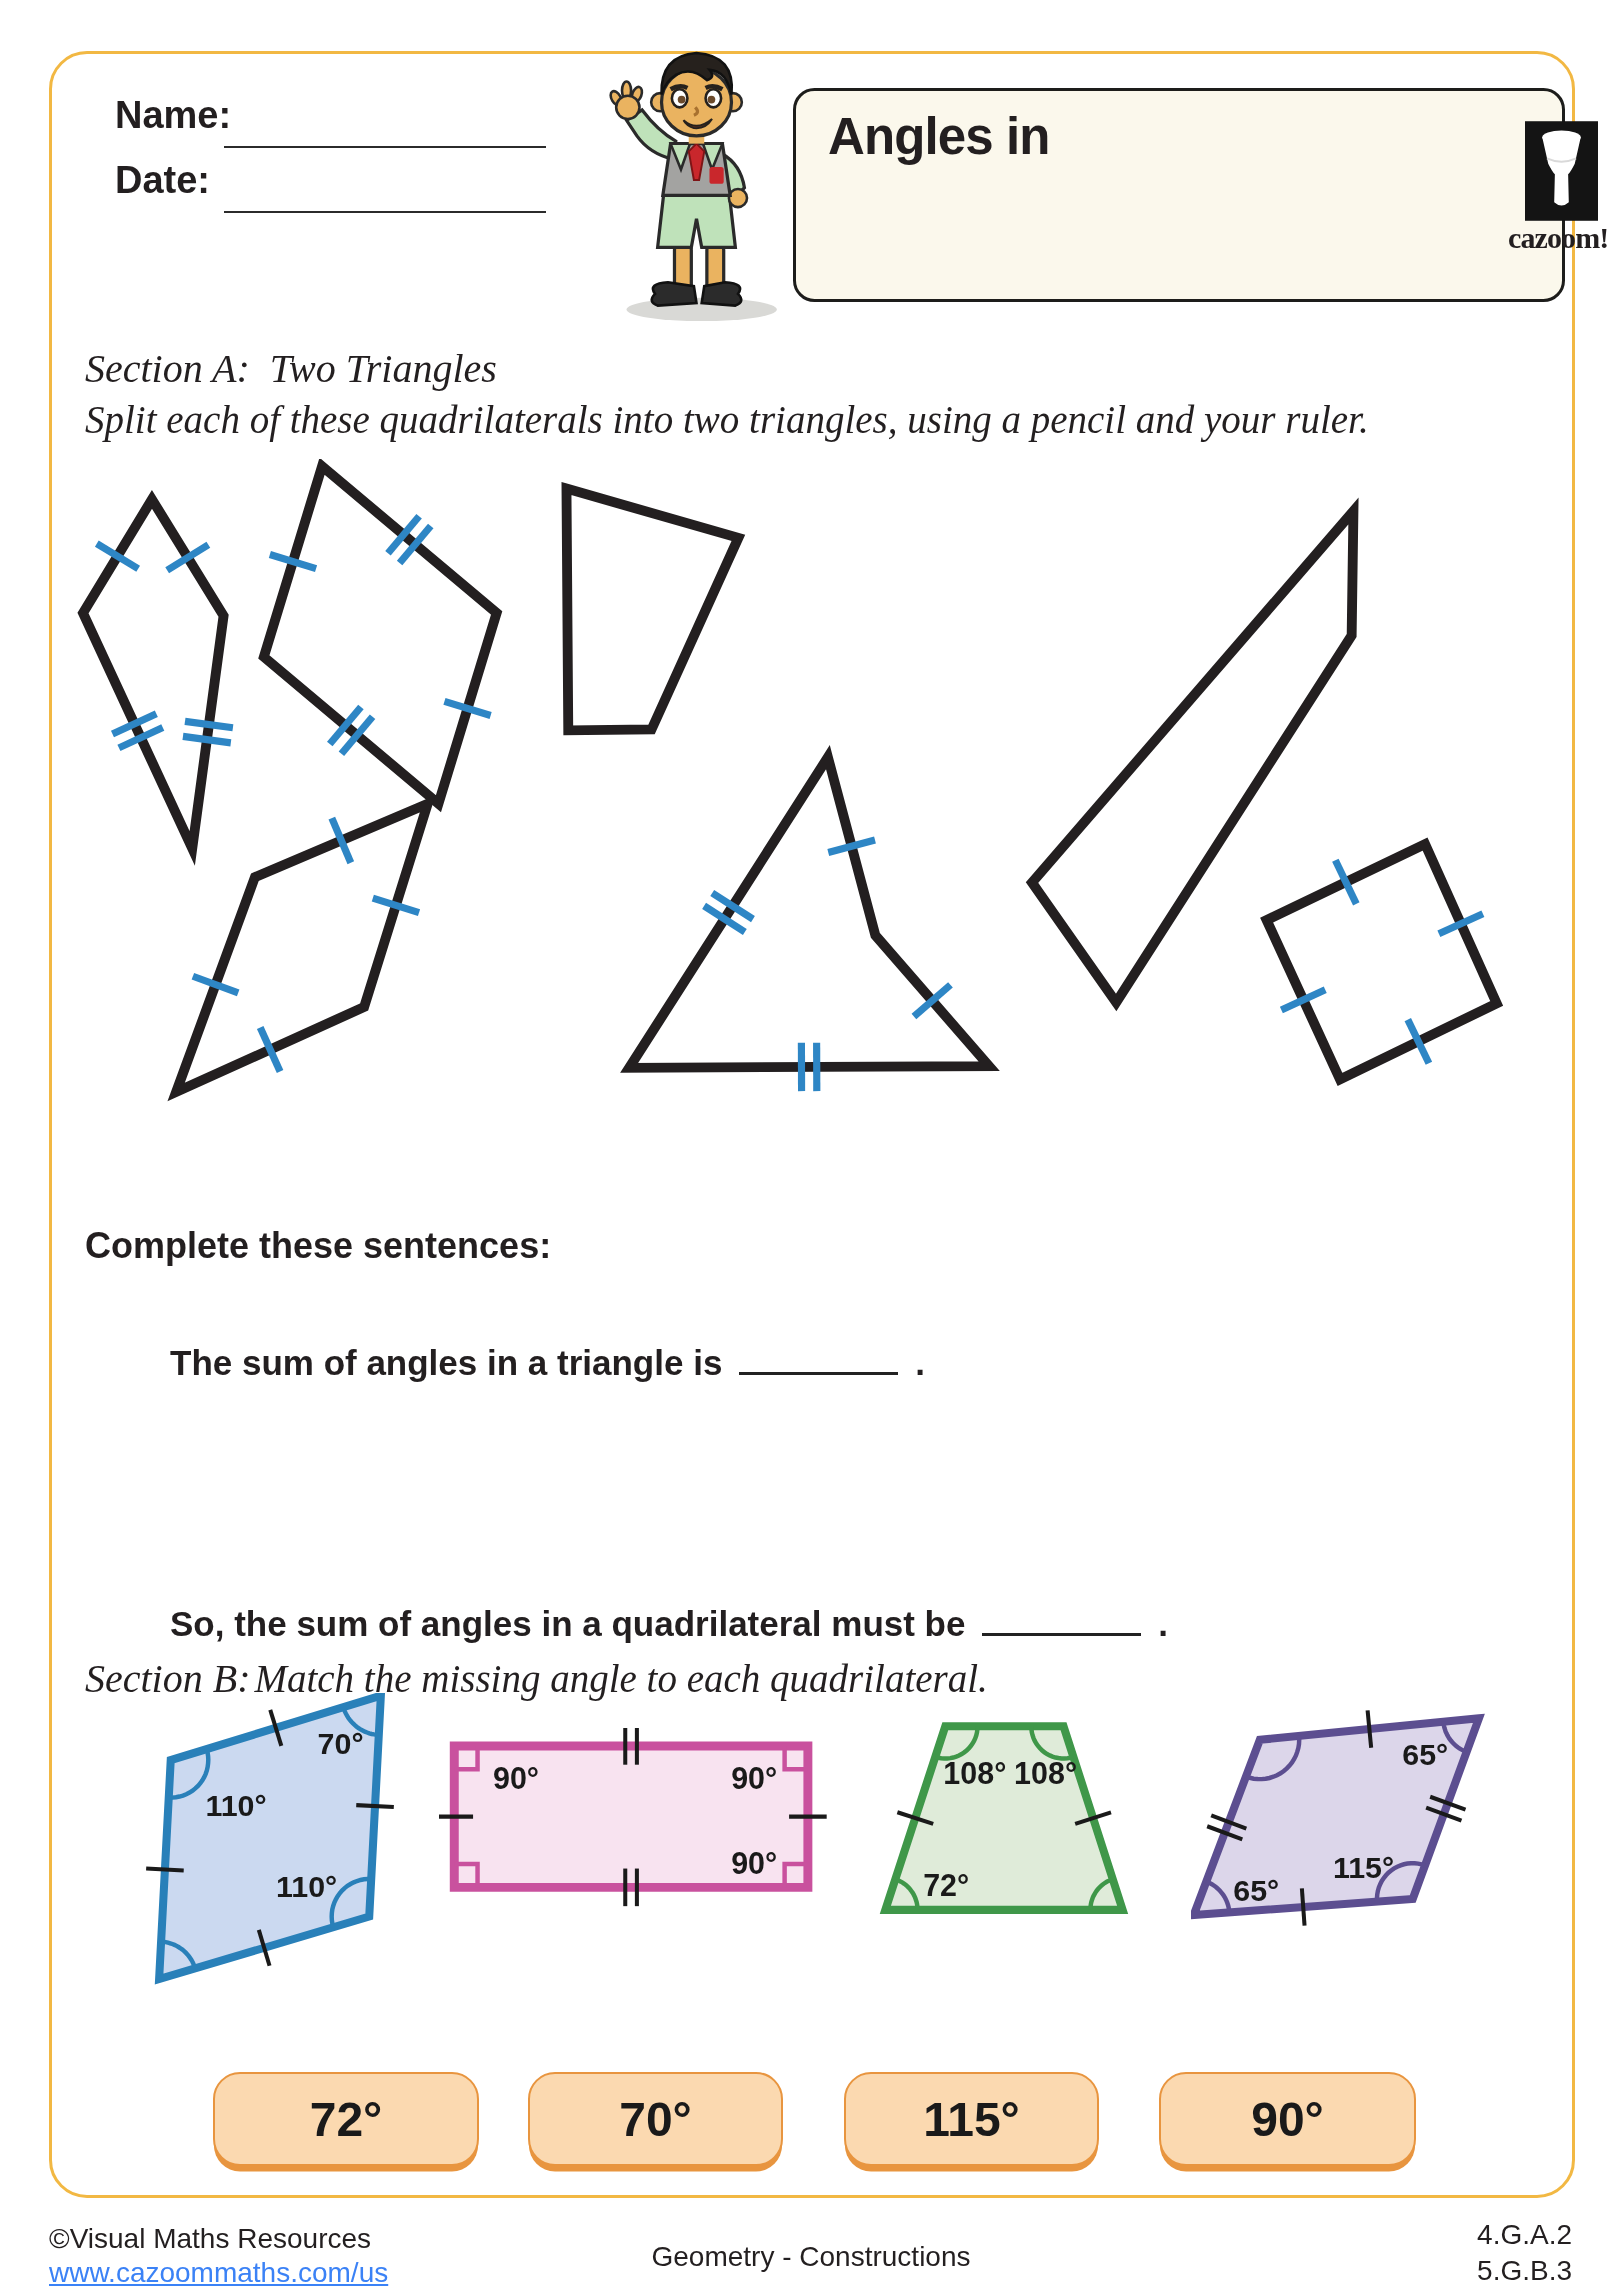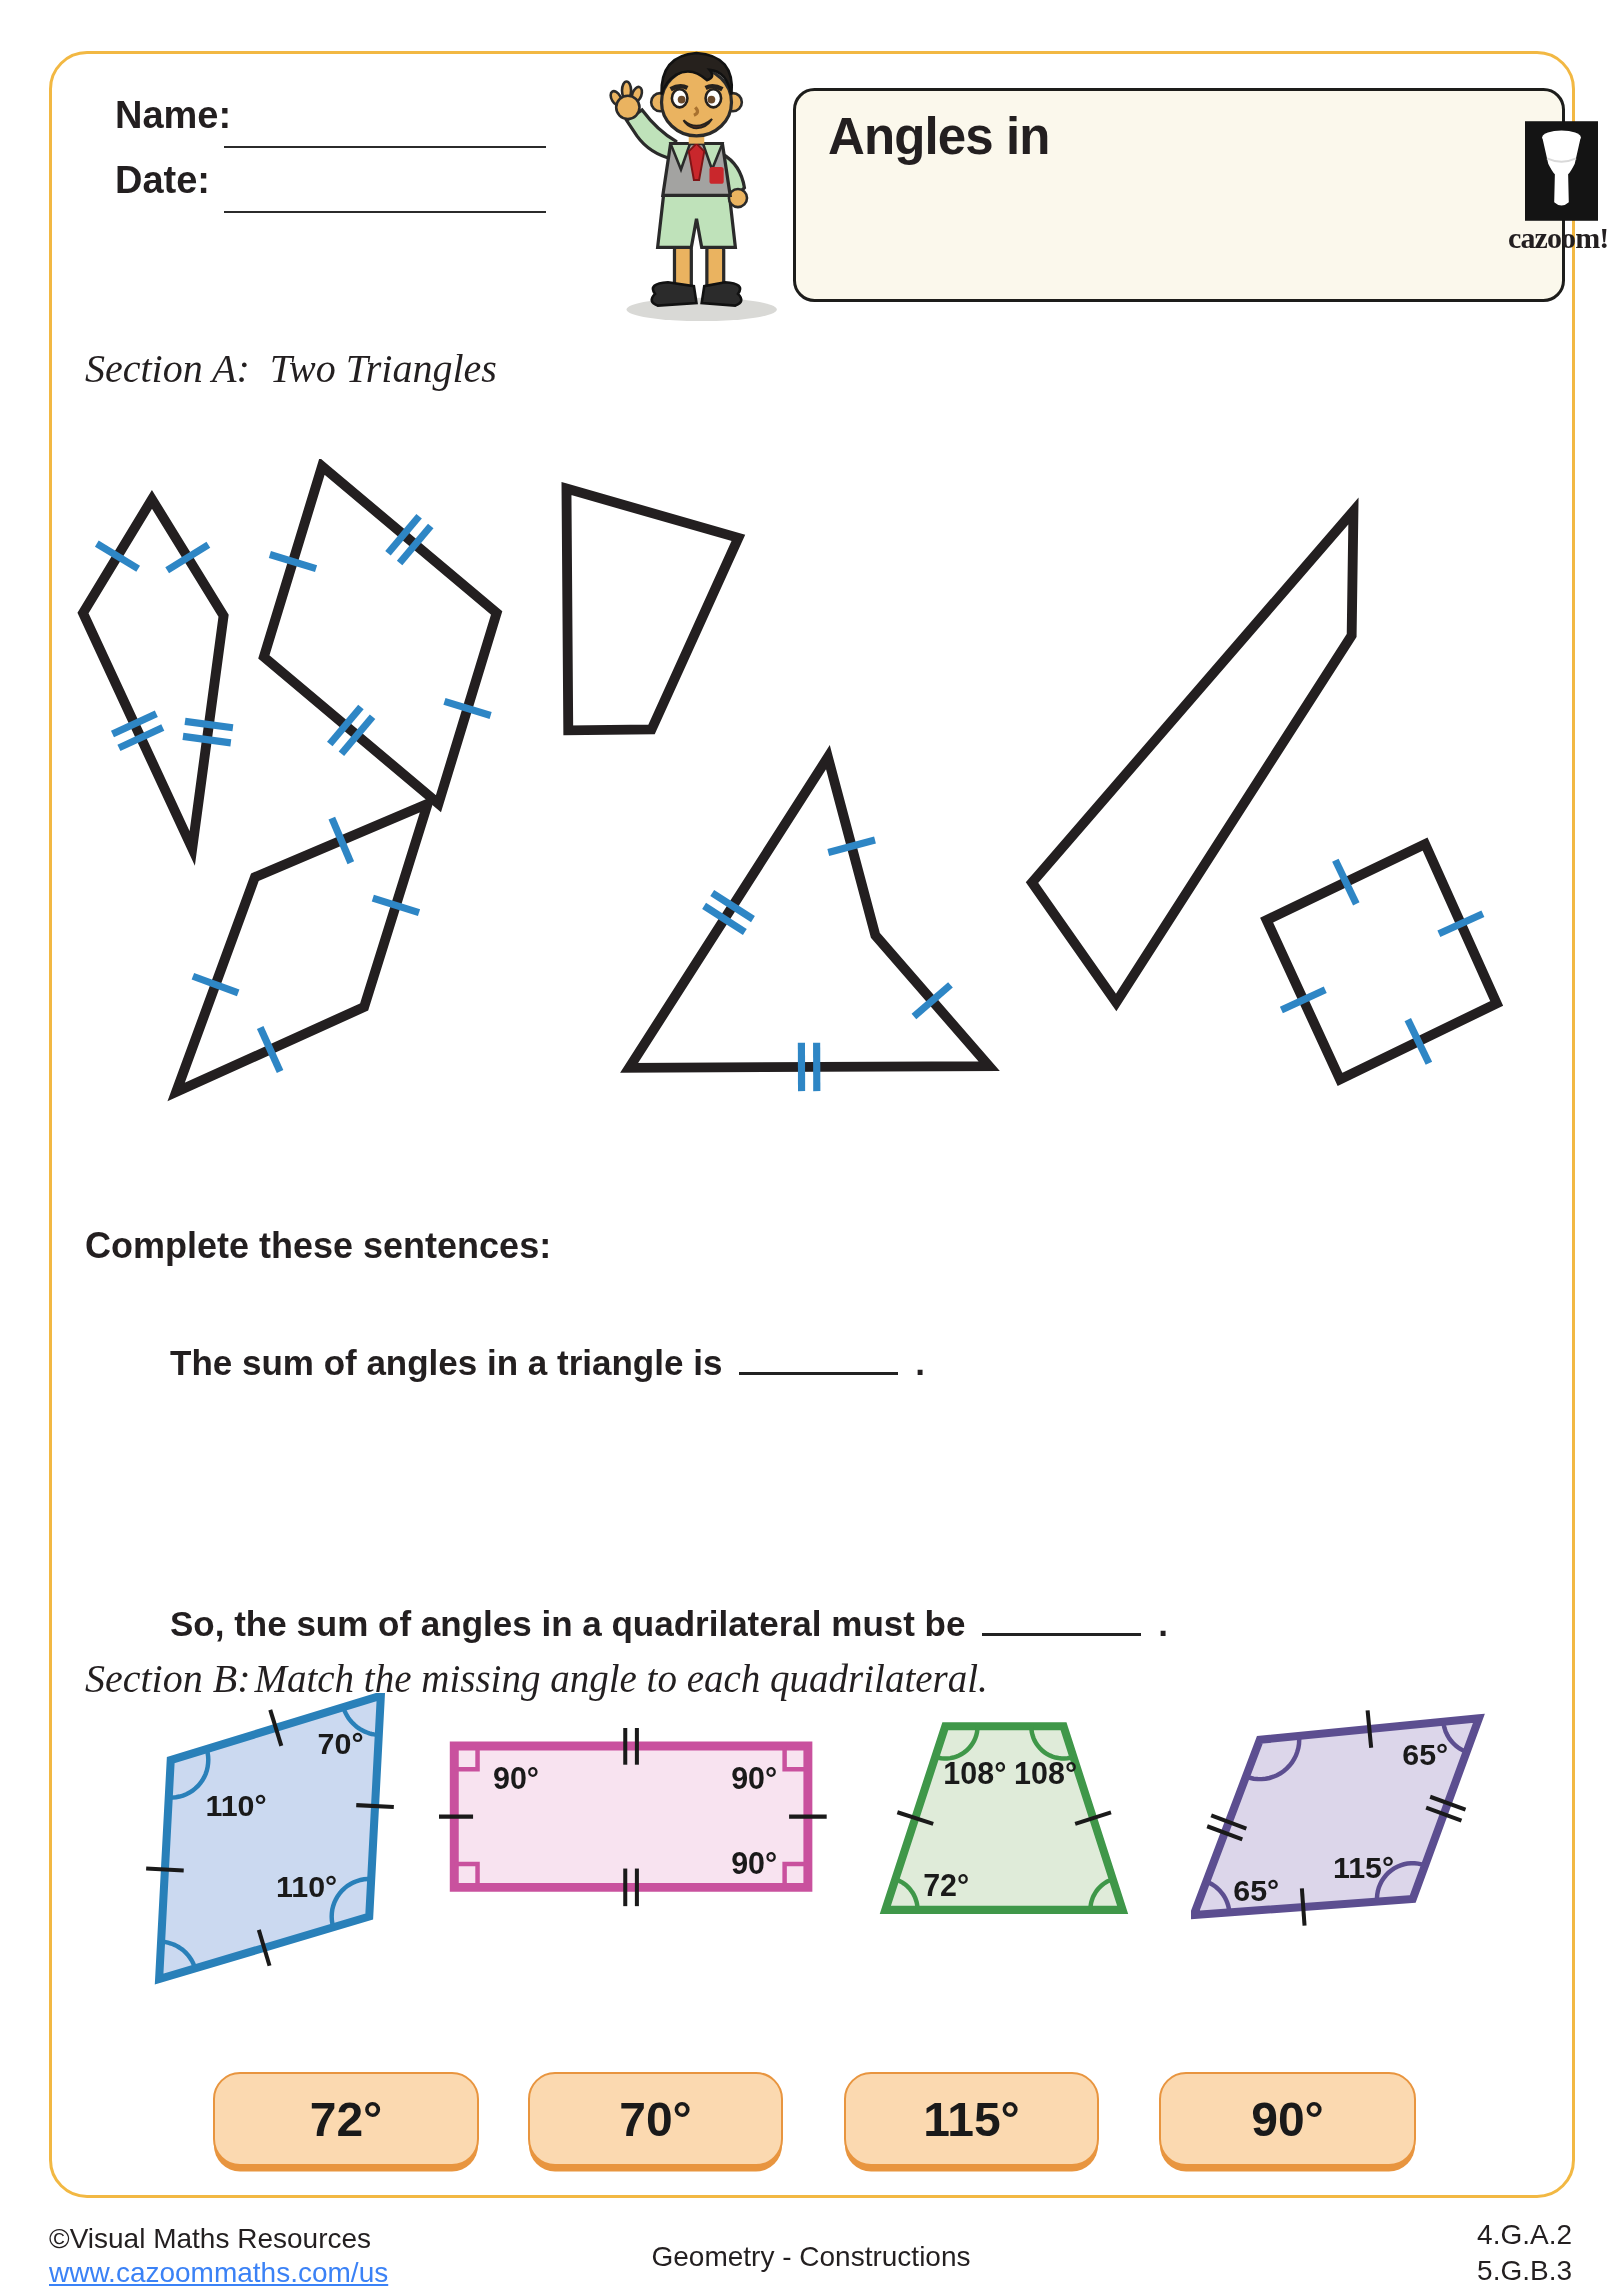--- a/index.html
+++ b/index.html
@@ -104,20 +104,21 @@
       <path d="M26 24 Q 55 38 84 24 L 75 64 Q 69 76 65 80 L 66 122 Q 55 132 44 122 L 45 80 Q 41 76 35 64 Z" fill="#ffffff"></path>
       <path d="M33 56 Q 55 66 77 56" stroke="#d9d9d9" stroke-width="3" fill="none"></path>
     </svg>
     <div class="logo-caption">cazoom!</div>
   </div>
 
   <div class="abs serif-head" style="left:85px;top:345px;">
     <span>Section A:</span>&nbsp;
     <span>Two Triangles</span>
   </div>
+  <div class="abs serif-sub" style="left:85px;top:397px;">Split each of these quadrilaterals into two triangles, using a pencil and your ruler.</div>
 
   <div class="abs" style="left:49px;top:459px;">
     <svg width="1522" height="685" viewBox="0 0 1700 765">
       <g fill="none" stroke="#231f20" stroke-width="11" stroke-linejoin="miter">
         <polygon points="115,45 38,172 160,435 195,175"></polygon>
         <polygon points="305,8 500,172 435,385 240,221"></polygon>
         <polygon points="578,33 770,88 673,302 580,303"></polygon>
         <polygon points="1457,58 1455,197 1192,607 1098,473"></polygon>
         <polygon points="870,333 923,532 1050,678 648,680"></polygon>
         <polygon points="423,385 230,467 142,707 352,612"></polygon>

